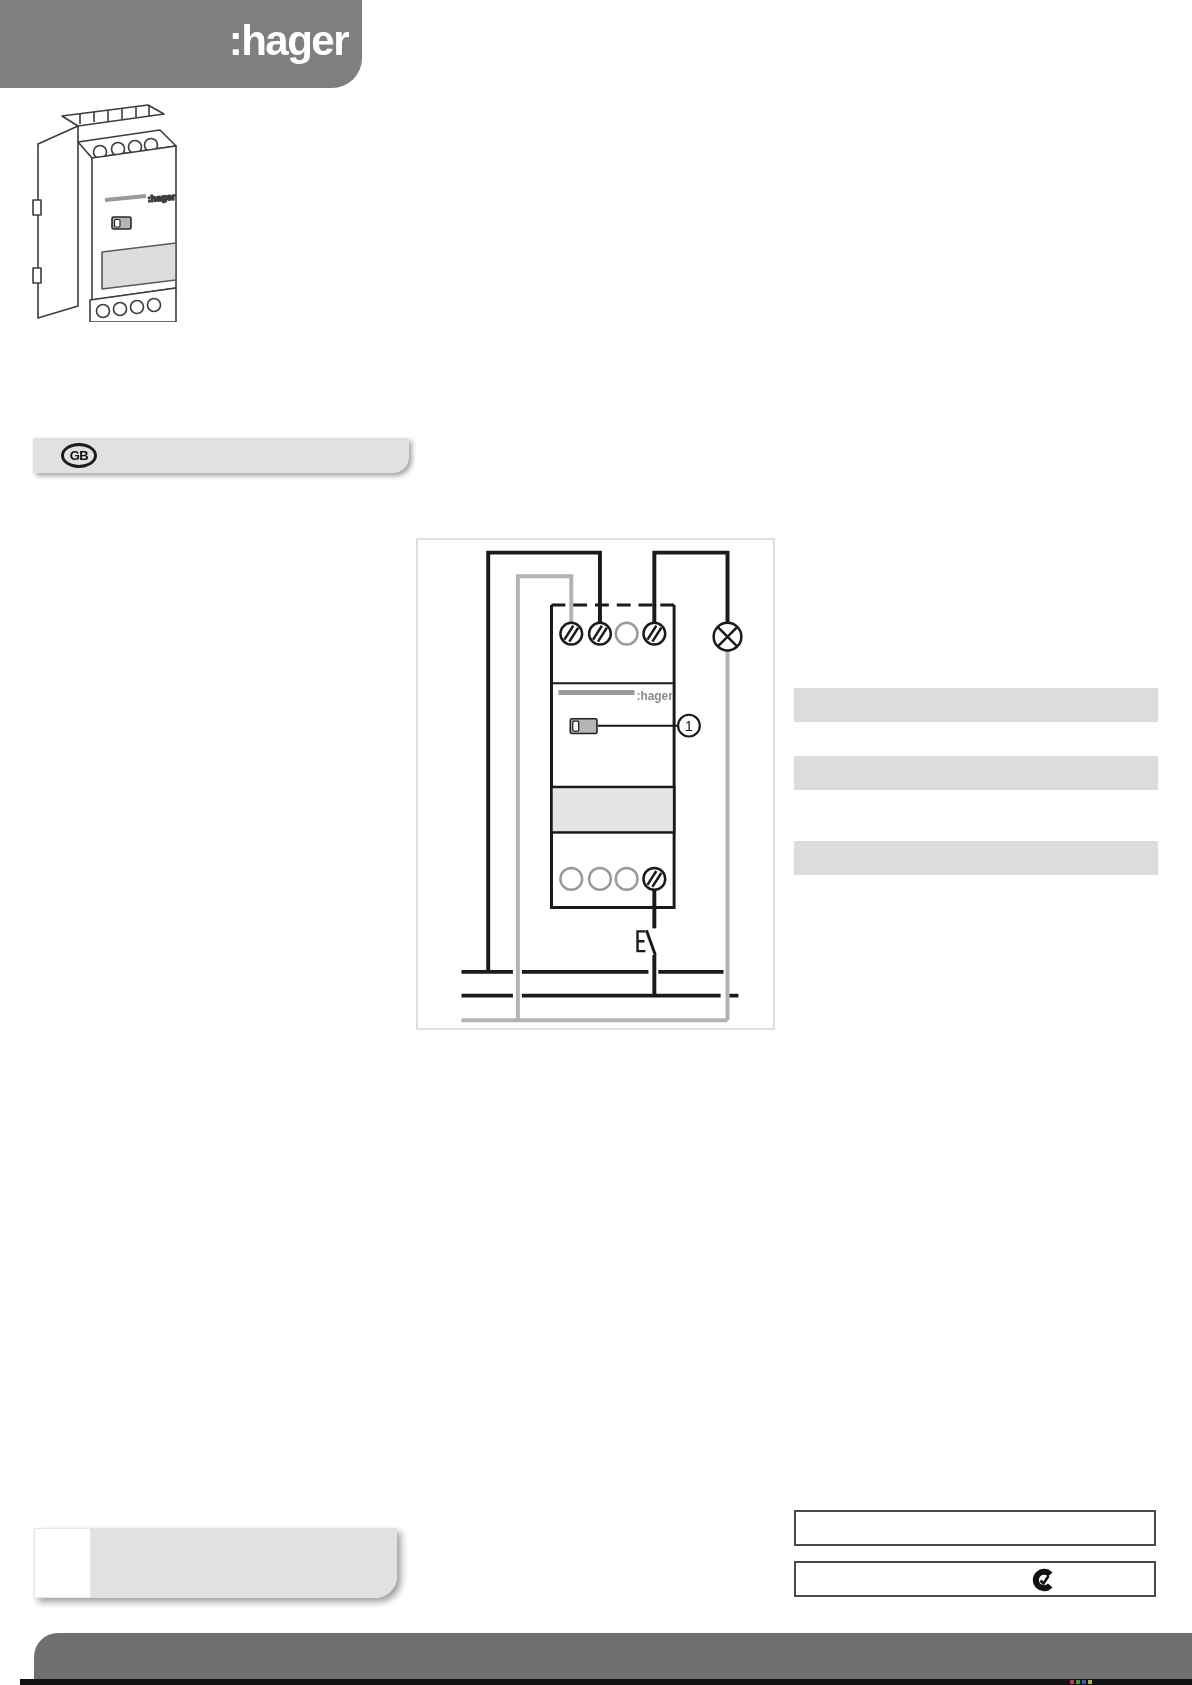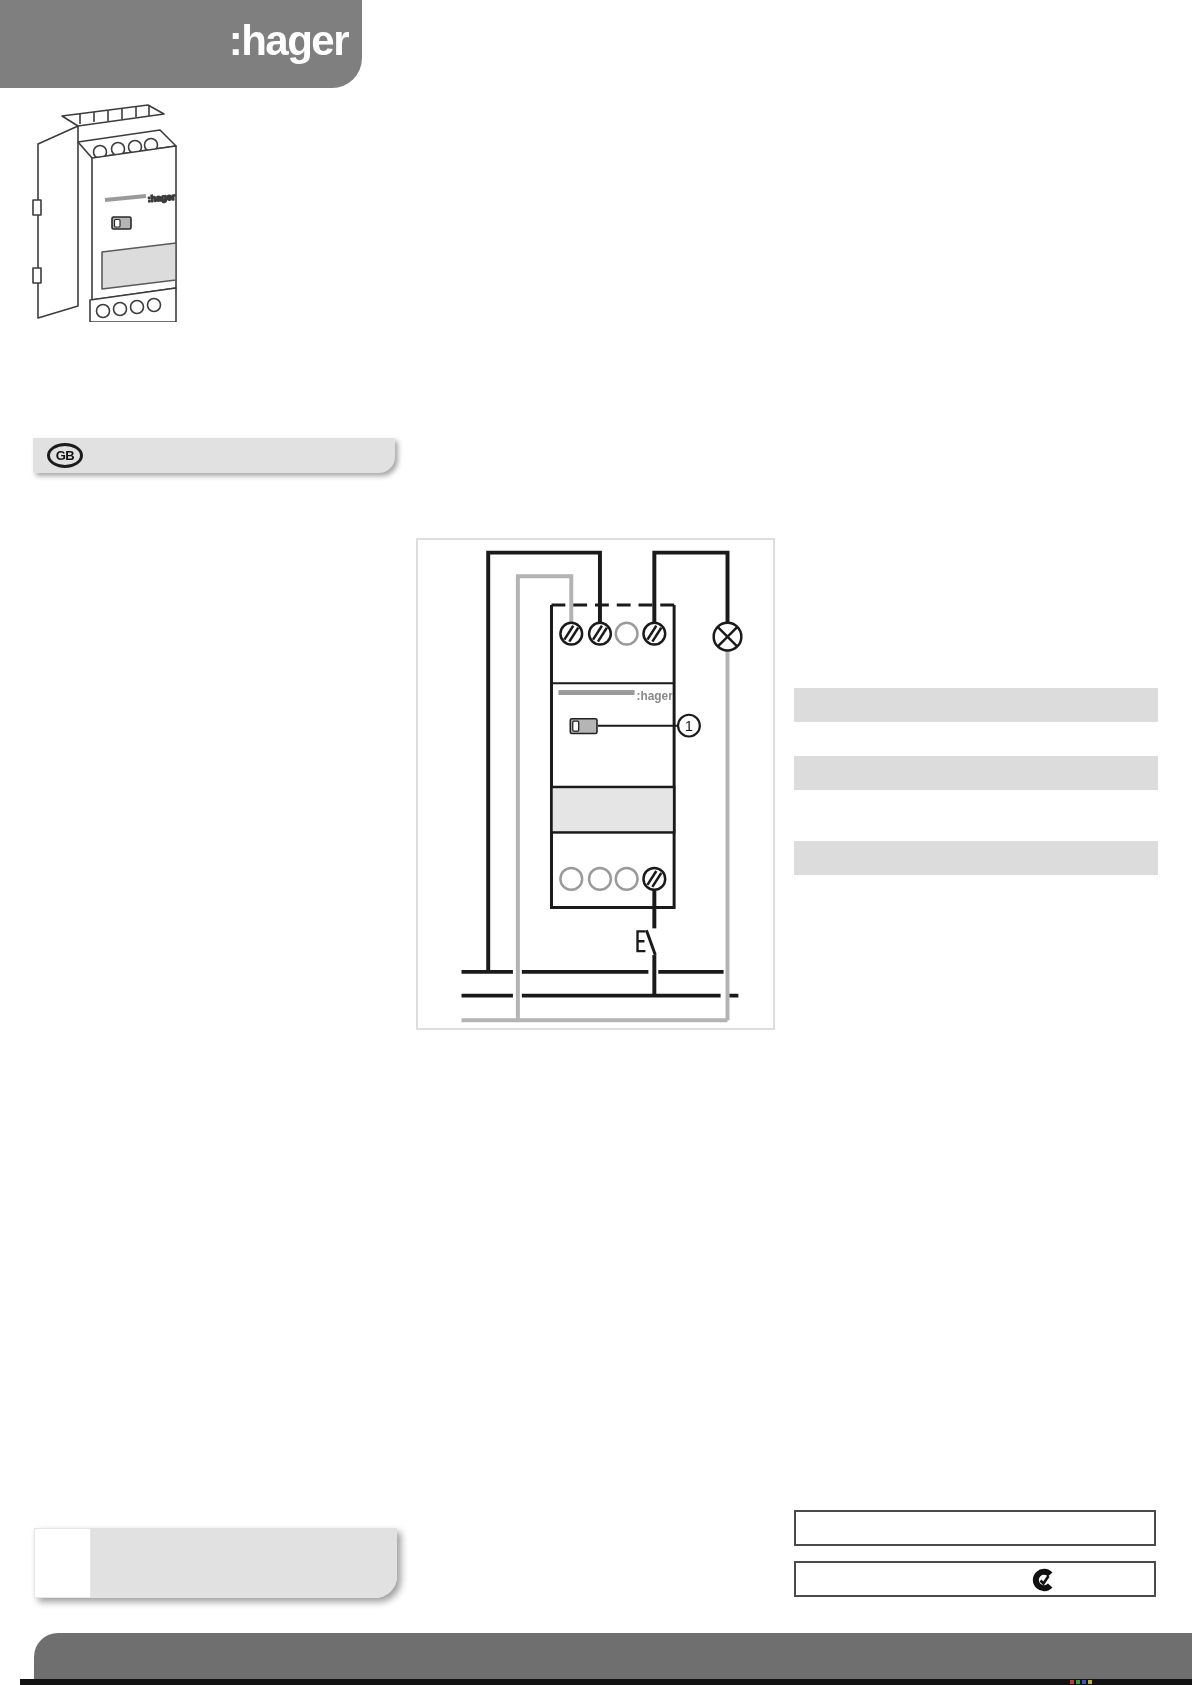--- a/index.html
+++ b/index.html
@@ -14,21 +14,21 @@
     left:0;top:0;width:362px;height:88px;background:#7f7f7f;
     border-radius:0 0 30px 0;display:flex;align-items:center;
     justify-content:flex-end;padding-right:14px;box-sizing:border-box;
   }
   .hdr .logo{color:#ffffff;font-weight:bold;font-size:42px;letter-spacing:-1.5px;line-height:1;padding-bottom:6px;}
 
   
   .gbbar{
     left:33px;top:438px;width:362px;height:35px;background:#e1e1e1;
     border-radius:0 0 16px 0;box-shadow:3px 3px 5px rgba(0,0,0,0.35);
-    display:flex;align-items:center;
+    display:flex;align-items:center;padding-left:14px;
   }
   .gboval{
     margin-left:14px;width:36px;height:25px;border:3px solid #1c1c1c;border-radius:50%;
     display:flex;align-items:center;justify-content:center;background:#e1e1e1;box-sizing:border-box;
   }
   .gboval span{font-weight:bold;font-size:13px;letter-spacing:-0.5px;color:#111;}
 
   
   .diagframe{
     left:416px;top:538px;width:359px;height:492px;border:2px solid #dedede;

